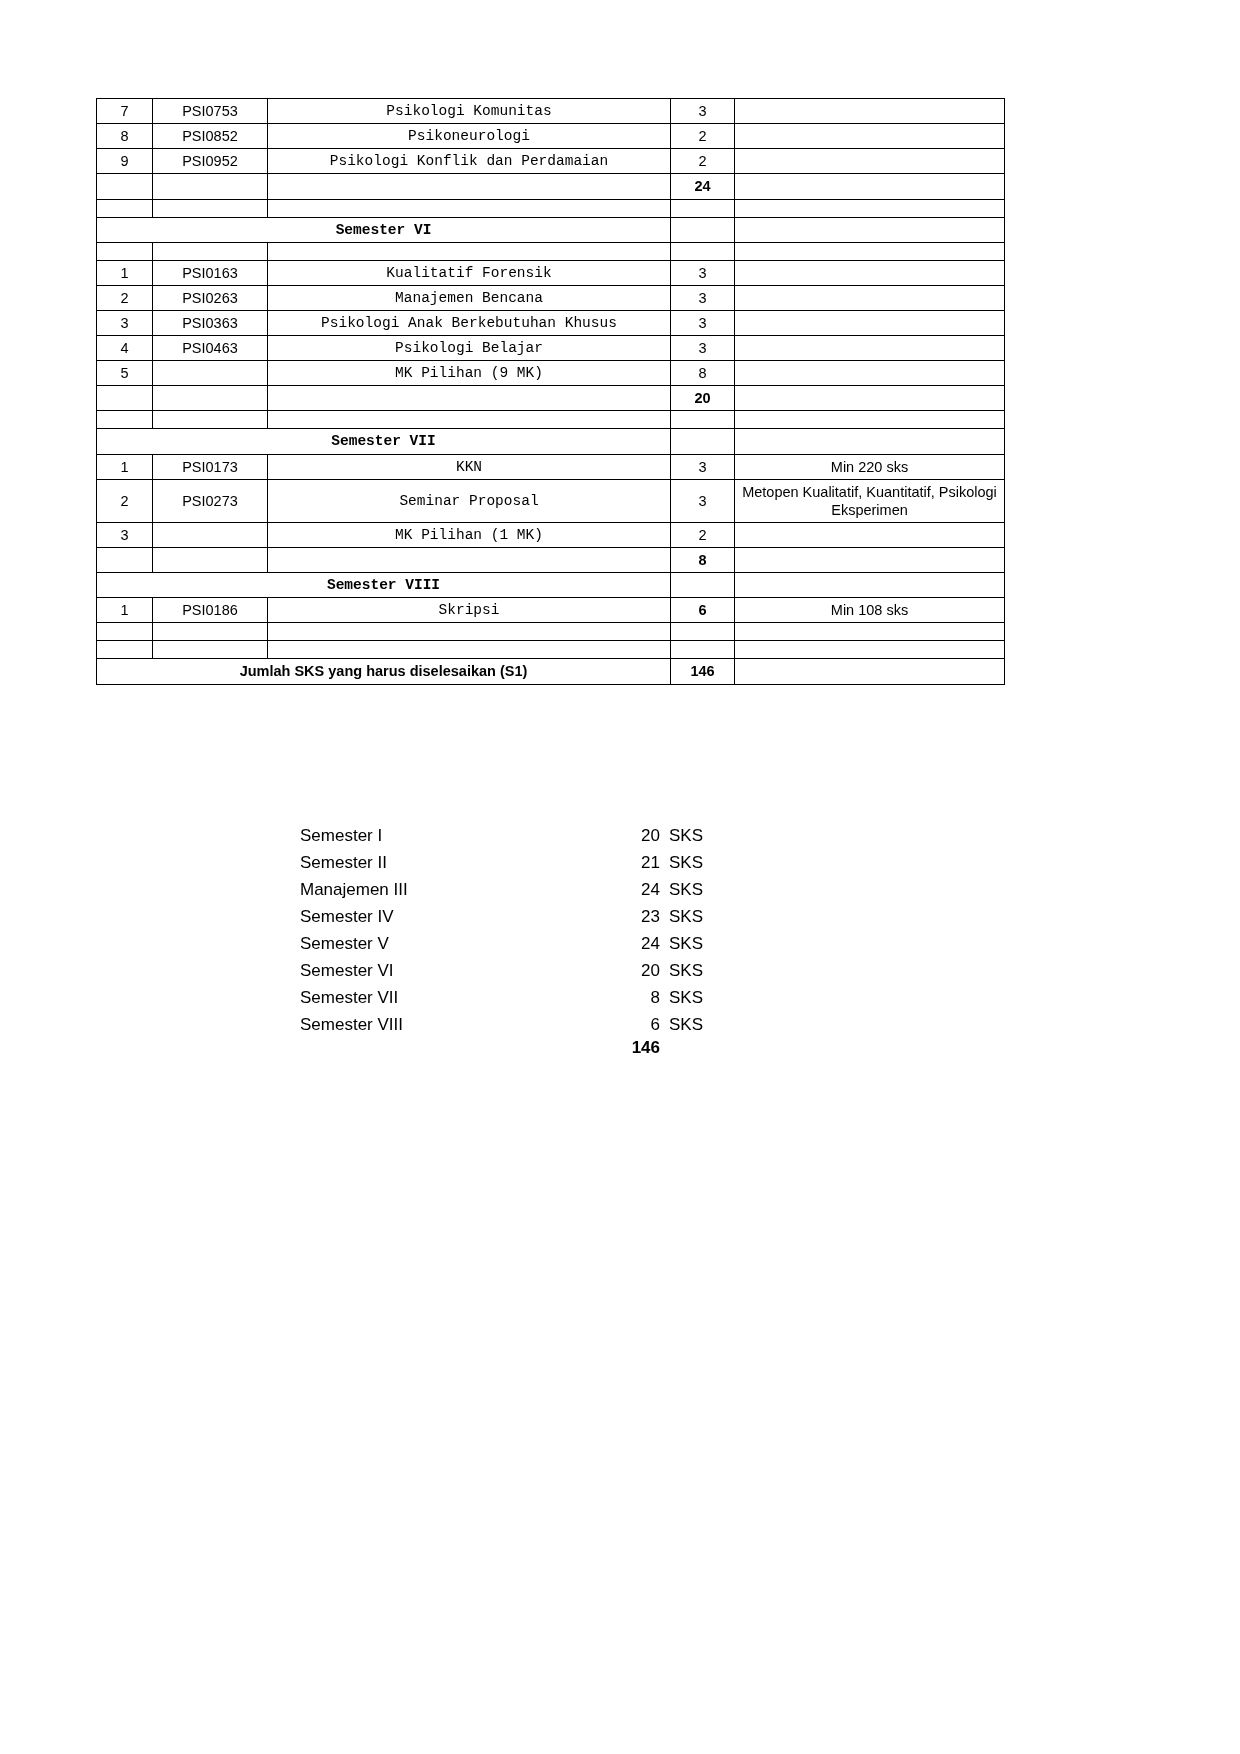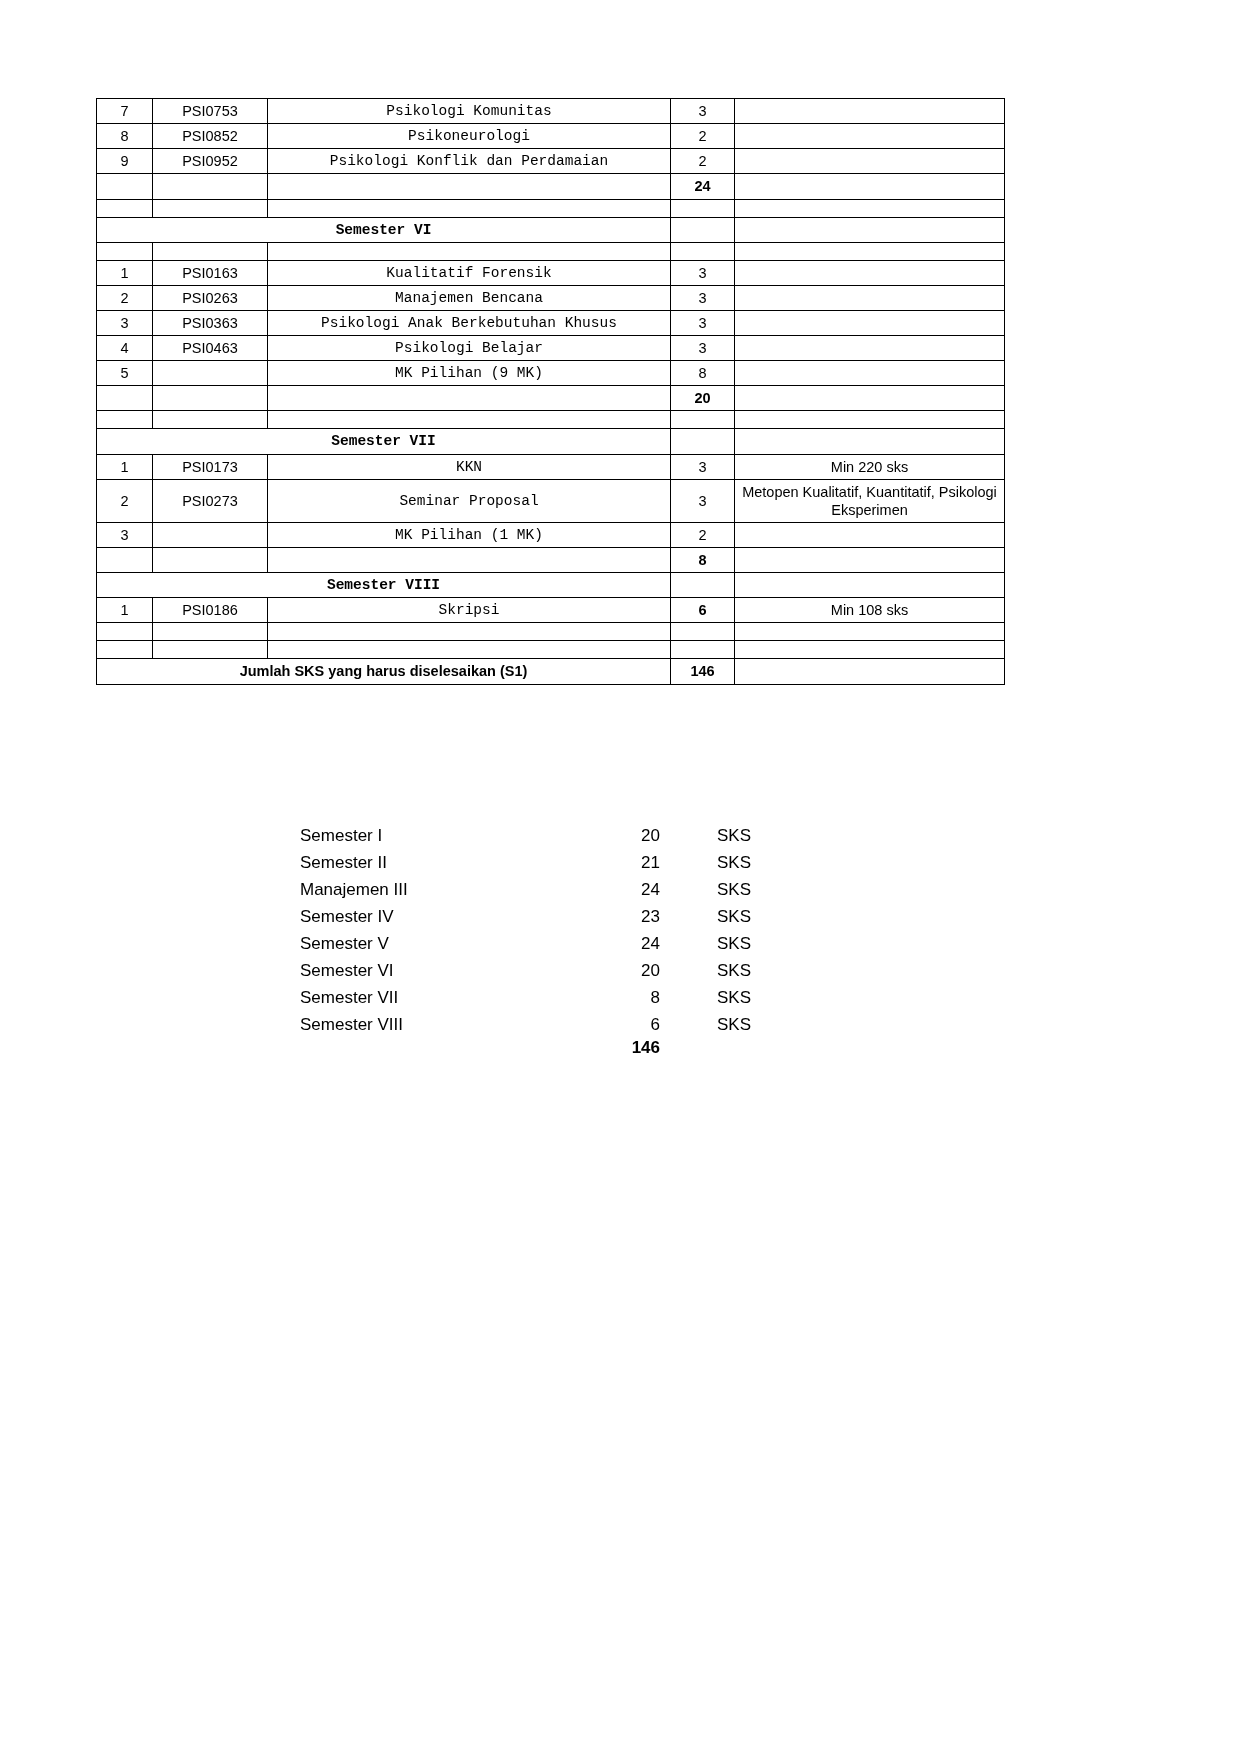--- a/index.html
+++ b/index.html
@@ -97,21 +97,20 @@
   .summary-value {
     width: 70px;
     font-size: 17px;
     text-align: right;
   }
   .summary-unit {
     width: 60px;
     font-size: 17px;
     text-align: left;
     padding-left: 9px;
-    margin-left: 48px;
   }
   .summary-total {
     display: flex;
     align-items: baseline;
     height: 30px;
   }
   .summary-total .summary-label { width: 290px; }
   .summary-total .summary-value {
     width: 70px;
     font-weight: bold;

